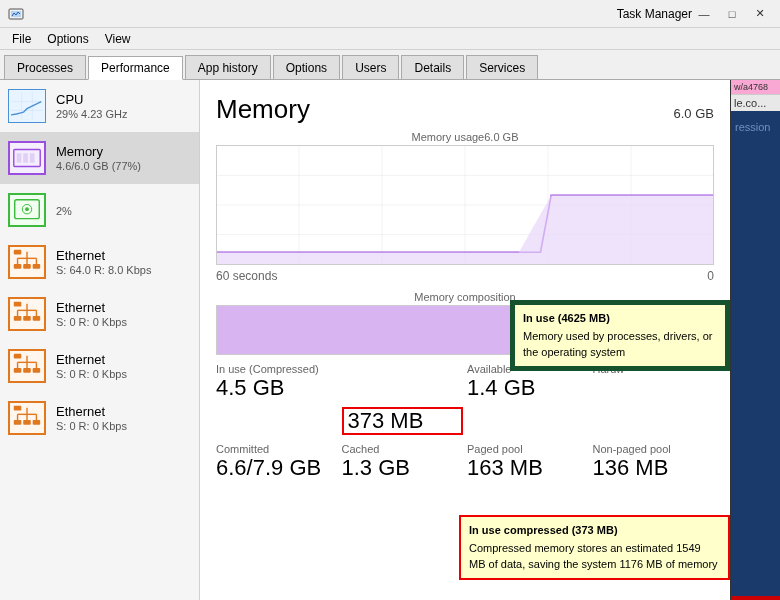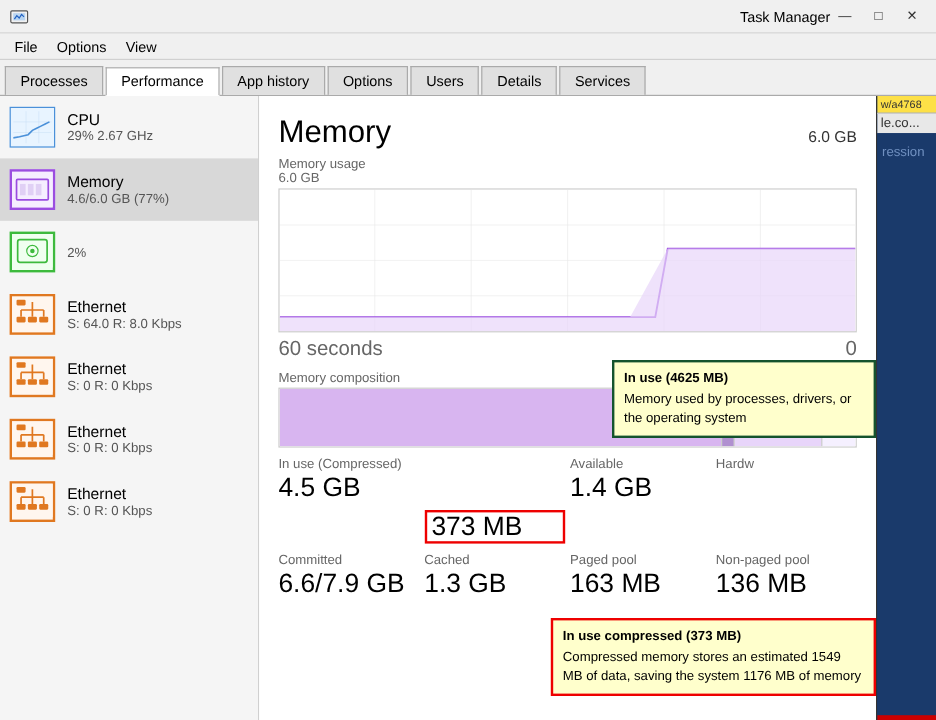--- a/index.html
+++ b/index.html
@@ -98,21 +98,21 @@
 
     
     .main-container {
       display: flex;
       height: calc(600px - 80px);
       background: #ffffff;
     }
 
     
     .sidebar {
-      width: 216px;
+      width: 200px;
       border-right: 1px solid #d0d0d0;
       background: #f5f5f5;
       overflow-y: auto;
     }
     .sidebar-item {
       display: flex;
       align-items: center;
       padding: 6px 8px;
       cursor: pointer;
       border-bottom: none;
@@ -196,37 +196,36 @@
       margin-right: auto;
     }
     .content-total {
       font-size: 13px;
       color: #333;
     }
 
     
     .chart-label-row {
       display: flex;
-      justify-content: flex-start;
+      justify-content: center;
       font-size: 11px;
       color: #666;
       margin-bottom: 2px;
-      flex-direction: column;
     }
     .chart-container {
       border: 1px solid #ccc;
       background: #fff;
       margin-bottom: 4px;
       position: relative;
       overflow: hidden;
     }
     .chart-time-row {
       display: flex;
       justify-content: space-between;
-      font-size: 17px;
+      font-size: 12px;
       color: #666;
       margin-bottom: 8px;
     }
 
     
     .memory-usage-chart {
       height: 120px;
     }
     .memory-usage-chart svg {
       width: 100%;
@@ -258,21 +257,21 @@
       font-size: 22px;
       margin-top: 32px;
     }
 
     
     .tooltip-1 {
       position: absolute;
       right: 0;
       top: 220px;
       background: #ffffcc;
-      border: 2px solid #14532d;
+      border: 5px solid #14532d;
       padding: 6px 8px;
       width: 220px;
       font-size: 11px;
       line-height: 1.4;
       z-index: 10;
     }
 
     
     .tooltip-2 {
       position: absolute;
@@ -334,21 +333,21 @@
           <line x1="0" y1="10" x2="36" y2="10" stroke="#c8dff5" stroke-width="0.5"></line>
           <line x1="0" y1="20" x2="36" y2="20" stroke="#c8dff5" stroke-width="0.5"></line>
           <line x1="12" y1="0" x2="12" y2="30" stroke="#c8dff5" stroke-width="0.5"></line>
           <line x1="24" y1="0" x2="24" y2="30" stroke="#c8dff5" stroke-width="0.5"></line>
 
           <polyline points="0,25 6,24 10,23 14,22 18,18 22,16 26,14 30,12 34,10" stroke="#4a90d9" stroke-width="1.5" fill="none"></polyline>
         </svg>
       </div>
       <div class="sidebar-item-text">
         <div class="sidebar-item-name">CPU</div>
-        <div class="sidebar-item-sub">29% 2.67 GHz</div>
+        <div class="sidebar-item-sub">29% 4.23 GHz</div>
       </div>
     </div>
 
     <div class="sidebar-item active">
       <div class="sidebar-icon icon-memory">
         <svg viewBox="0 0 36 30" xmlns="http://www.w3.org/2000/svg">
           <rect width="36" height="30" fill="#f5eeff"></rect>
 
           <rect x="4" y="6" width="28" height="18" rx="1" fill="none" stroke="#9b4de0" stroke-width="1.5"></rect>
           <rect x="7" y="10" width="5" height="10" fill="#e0d0f5"></rect>
@@ -569,21 +568,21 @@
     </div>
 
     <div class="tooltip-2">
       <div style="font-weight:600; margin-bottom:3px;">In use compressed (373 MB)</div>
       <div>Compressed memory stores an estimated 1549 MB of data, saving the system 1176 MB of memory</div>
     </div>
 
   </div>
 
   <div style="width:50px; background:#1a3a6b; display:flex; flex-direction:column; overflow:hidden; border-left: 1px solid #333;">
-    <div style="background:#fde047; font-size:9px; padding:2px 3px; color:#333; overflow:hidden; white-space:nowrap; width:100%;">w/a4768</div>
+    <div style="background:#f9a8d4; font-size:9px; padding:2px 3px; color:#333; overflow:hidden; white-space:nowrap; width:100%;">w/a4768</div>
     <div style="background:#e8e8e8; font-size:11px; padding:2px 3px; color:#333; overflow:hidden; white-space:nowrap; width:100%; border-top:1px solid #ccc;">le.co...</div>
     <div style="flex:1; background:#1a3a6b; padding:8px 4px;">
       <div style="color:#7090c0; font-size:11px; line-height:1.6; word-break:break-all;">ression</div>
     </div>
 
     <div style="height:4px; background:#cc0000; width:100%;"></div>
   </div>
 
 </div>
 

